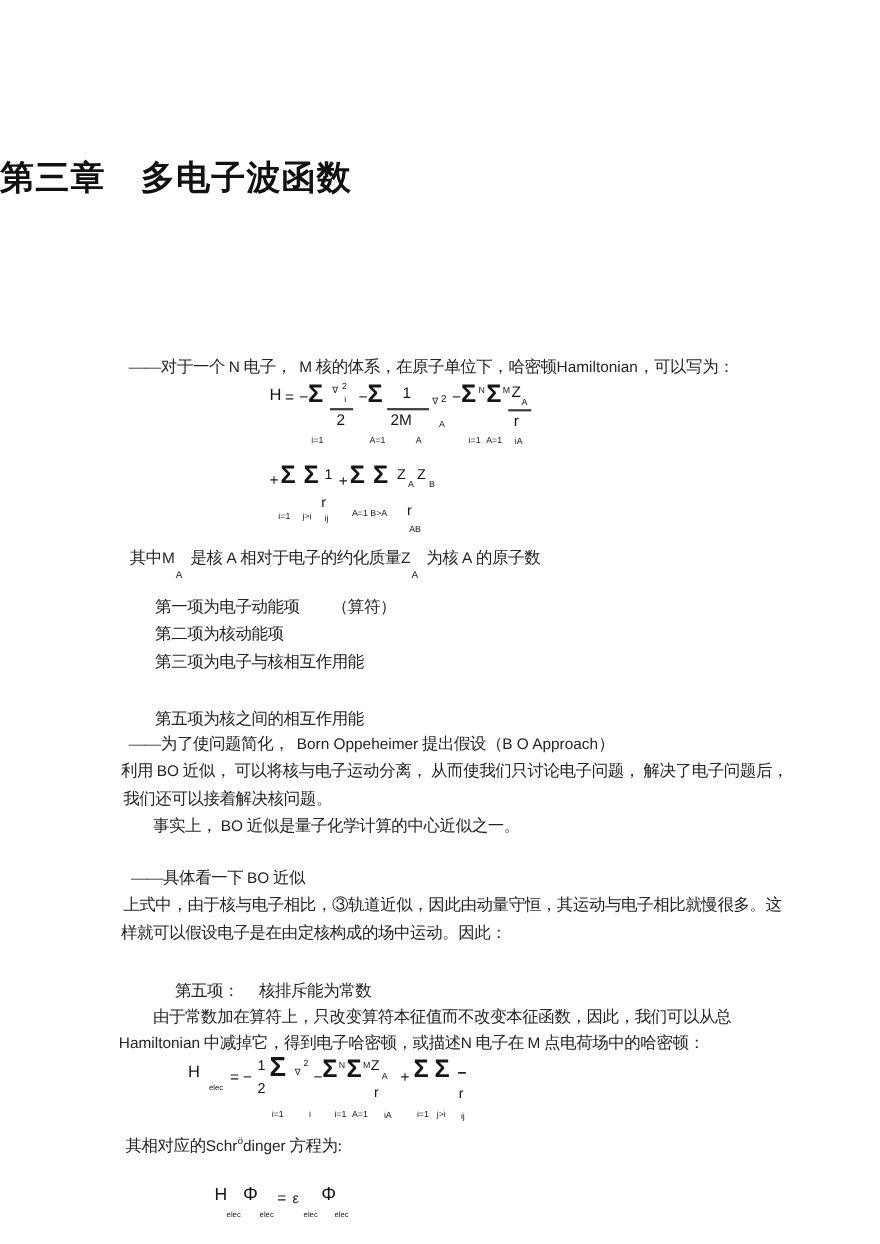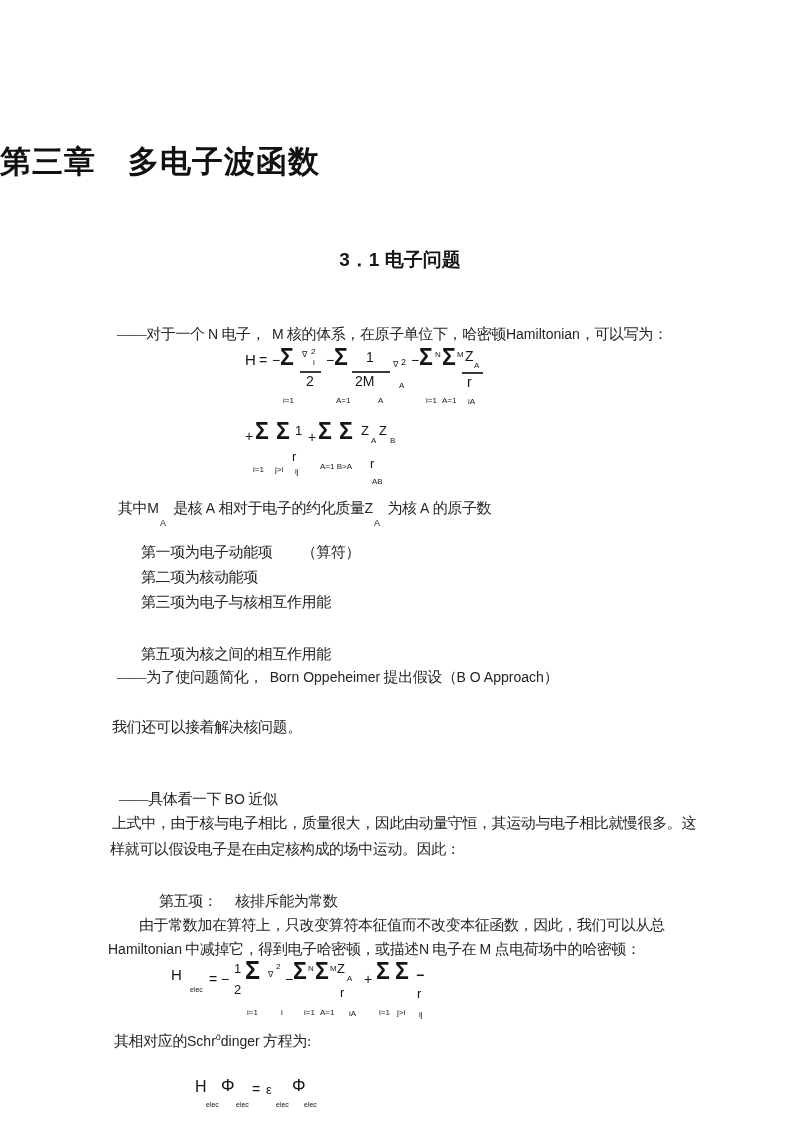--- a/index.html
+++ b/index.html
@@ -40,32 +40,33 @@
     line-height:1; white-space:pre; color:#151515;
   }
   .ftok.b{ font-weight:bold; }
   .fbar{ position:absolute; height:2px; background:#3a3a3a; }
 </style>
 </head>
 <body>
 
 <div class="page">
   <h1 class="title">第三章　多电子波函数</h1>
-  <h2 class="heading">3．1 电子问题</h2>
 
   <div class="ln" style="top:325px;left:117px"><span class="seg cn">——对于一个 </span><span class="seg lat">N</span><span class="seg cn"> 电子，  </span><span class="seg lat">M</span><span class="seg cn"> 核的体系，在原子单位下，哈密顿</span><span class="seg lat">Hamiltonian</span><span class="seg cn">，可以写为：</span></div>
   <div class="ln" style="top:499px;left:118px"><span class="seg cn">其中</span><span class="seg lat">M</span><span class="seg sub">A</span><span class="seg cn"> 是核 </span><span class="seg lat">A</span><span class="seg cn"> 相对于电子的约化质量</span><span class="seg lat">Z</span><span class="seg sub">A</span><span class="seg cn"> 为核 </span><span class="seg lat">A</span><span class="seg cn"> 的原子数</span></div>
   <div class="ln" style="top:543px;left:141px"><span class="seg cn">第一项为电子动能项　　（算符）</span></div>
   <div class="ln" style="top:568px;left:141px"><span class="seg cn">第二项为核动能项</span></div>
   <div class="ln" style="top:593px;left:141px"><span class="seg cn">第三项为电子与核相互作用能</span></div>
   <div class="ln" style="top:645px;left:141px"><span class="seg cn">第五项为核之间的相互作用能</span></div>
   <div class="ln" style="top:668px;left:117px"><span class="seg cn">——为了使问题简化，  </span><span class="seg lat">Born Oppeheimer</span><span class="seg cn"> 提出假设（</span><span class="seg lat">B O Approach</span><span class="seg cn">）</span></div>
+  <div class="ln" style="top:692px;left:110px"><span class="seg cn">利用 </span><span class="seg lat">BO</span><span class="seg cn"> 近似， 可以将核与电子运动分离， 从而使我们只讨论电子问题， 解决了电子问题后，</span></div>
   <div class="ln" style="top:718px;left:112px"><span class="seg cn">我们还可以接着解决核问题。</span></div>
+  <div class="ln" style="top:742px;left:139px"><span class="seg cn">事实上， </span><span class="seg lat">BO</span><span class="seg cn"> 近似是量子化学计算的中心近似之一。</span></div>
   <div class="ln" style="top:790px;left:119px"><span class="seg cn">——具体看一下 </span><span class="seg lat">BO</span><span class="seg cn"> 近似</span></div>
-  <div class="ln" style="top:814px;left:112px"><span class="seg cn">上式中，由于核与电子相比，质量很大，因此由动量守恒，其运动与电子相比就慢很多。这</span></div>
+  <div class="ln" style="top:814px;left:112px"><span class="seg cn">上式中，由于核与电子相比，③轨道近似，因此由动量守恒，其运动与电子相比就慢很多。这</span></div>
   <div class="ln" style="top:840px;left:110px"><span class="seg cn">样就可以假设电子是在由定核构成的场中运动。因此：</span></div>
   <div class="ln" style="top:892px;left:159px"><span class="seg cn">第五项：　 核排斥能为常数</span></div>
   <div class="ln" style="top:916px;left:139px"><span class="seg cn">由于常数加在算符上，只改变算符本征值而不改变本征函数，因此，我们可以从总</span></div>
   <div class="ln" style="top:940px;left:108px"><span class="seg lat">Hamiltonian</span><span class="seg cn"> 中减掉它，得到电子哈密顿，或描述</span><span class="seg lat">N</span><span class="seg cn"> 电子在 </span><span class="seg lat">M</span><span class="seg cn"> 点电荷场中的哈密顿：</span></div>
   <div class="ln" style="top:1032px;left:114px"><span class="seg cn">其相对应的</span><span class="seg lat">Schr</span><span class="seg osm">ö</span><span class="seg lat">dinger</span><span class="seg cn"> 方程为:</span></div>
 
   <div>
       <span class="ftok" style="left: 245px; top: 352px; font-size: 15px;">H</span>
       <span class="ftok" style="left: 259px; top: 353px; font-size: 14px;">=</span>
       <span class="ftok" style="left: 272px; top: 353px; font-size: 14px;">−</span>

